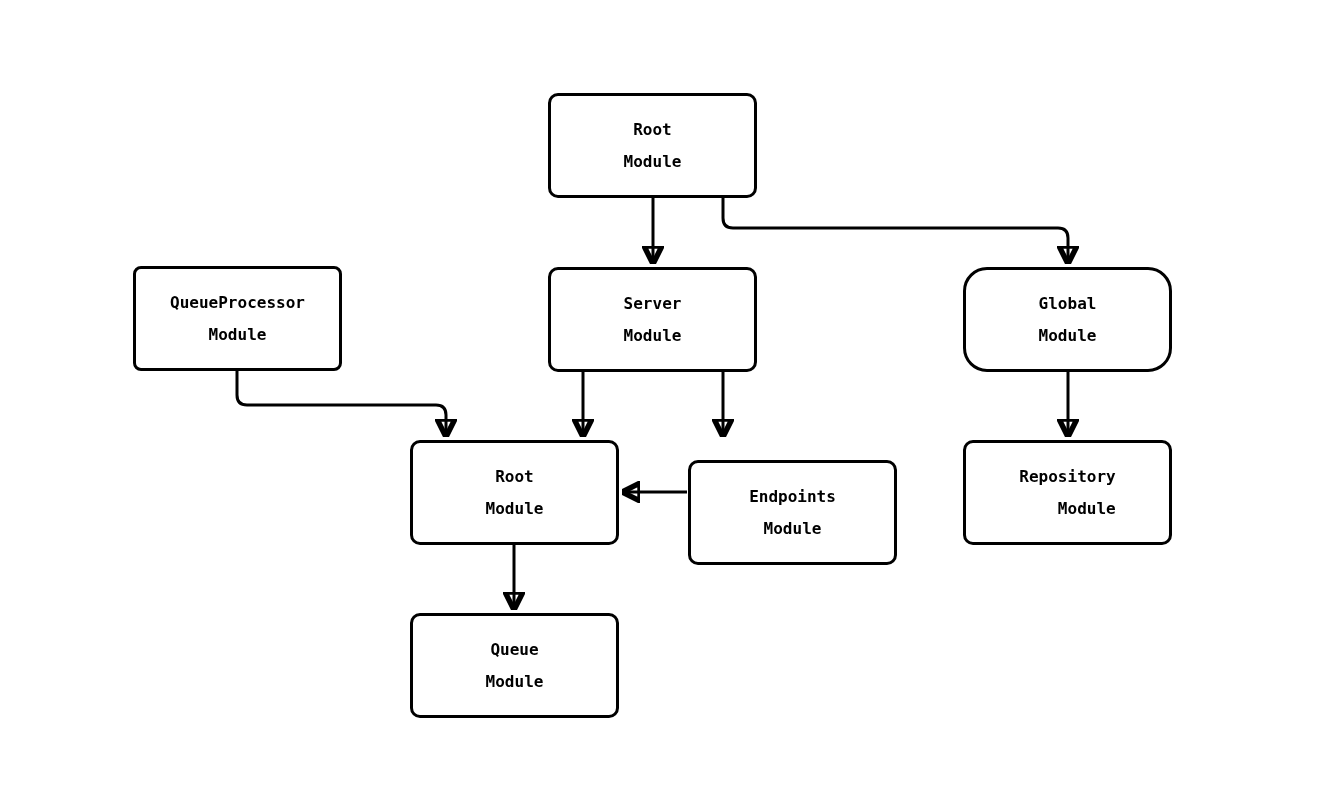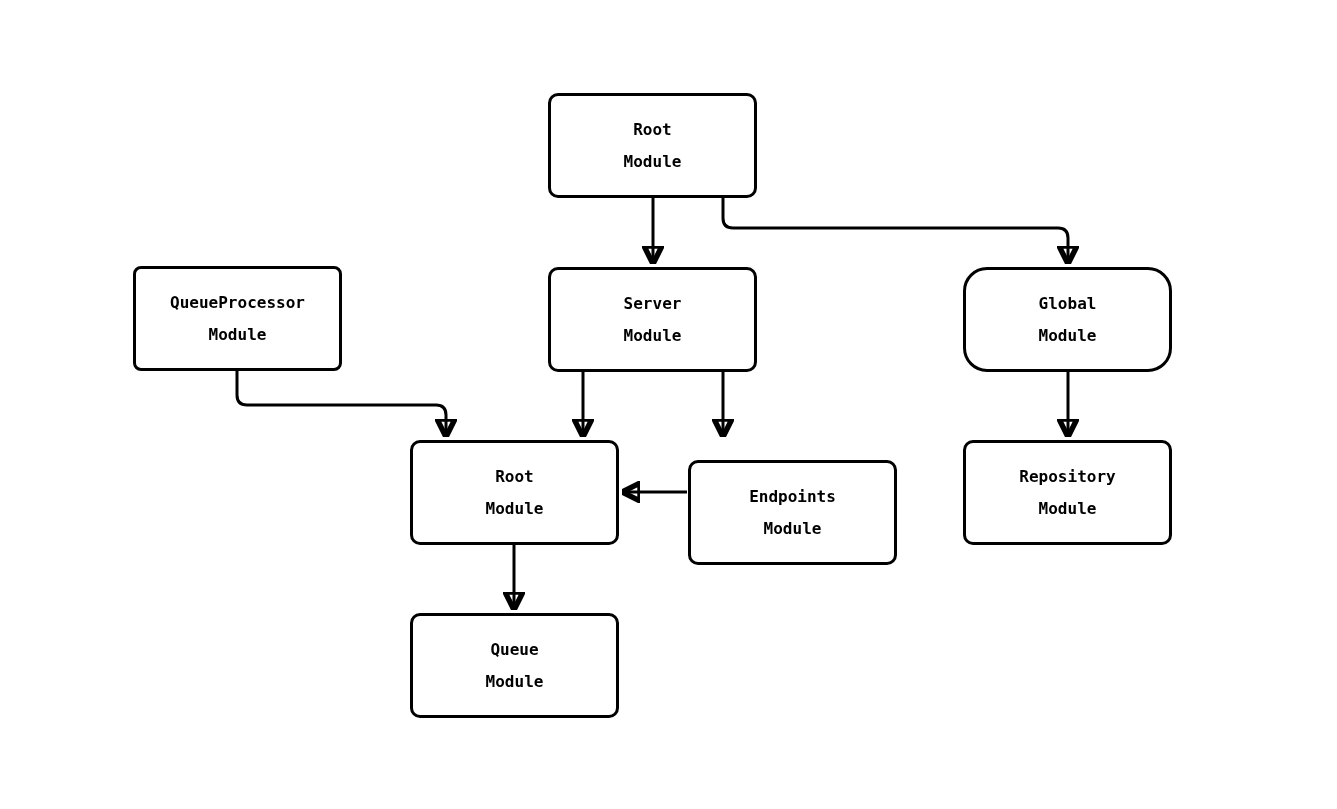--- a/index.html
+++ b/index.html
@@ -48,21 +48,21 @@
     line-height: 32px;
     color: #000000;
     white-space: pre-line;
   }
   .node-root          { left: 548px; top: 93px;  }
   .node-queueprocessor{ left: 133px; top: 266px; border-radius: 8px; }
   .node-server        { left: 548px; top: 267px; }
   .node-global        { left: 963px; top: 267px; border-radius: 24px; }
   .node-core          { left: 410px; top: 440px; }
   .node-endpoints     { left: 688px; top: 460px; }
-  .node-repository    { left: 963px; top: 440px; }
+  .node-repository    { left: 963px; top: 440px; text-align: right; }
   .node-queue         { left: 410px; top: 613px; }
 </style>
 </head>
 <body>
 
 <div class="canvas">
 
   <svg class="edges-layer" width="1337" height="809" viewBox="0 0 1337 809" xmlns="http://www.w3.org/2000/svg">
     <defs>
       <marker id="arrowhead" viewBox="0 0 10 10" refX="10" refY="5" markerWidth="18" markerHeight="22" markerUnits="userSpaceOnUse" orient="auto-start-reverse">

